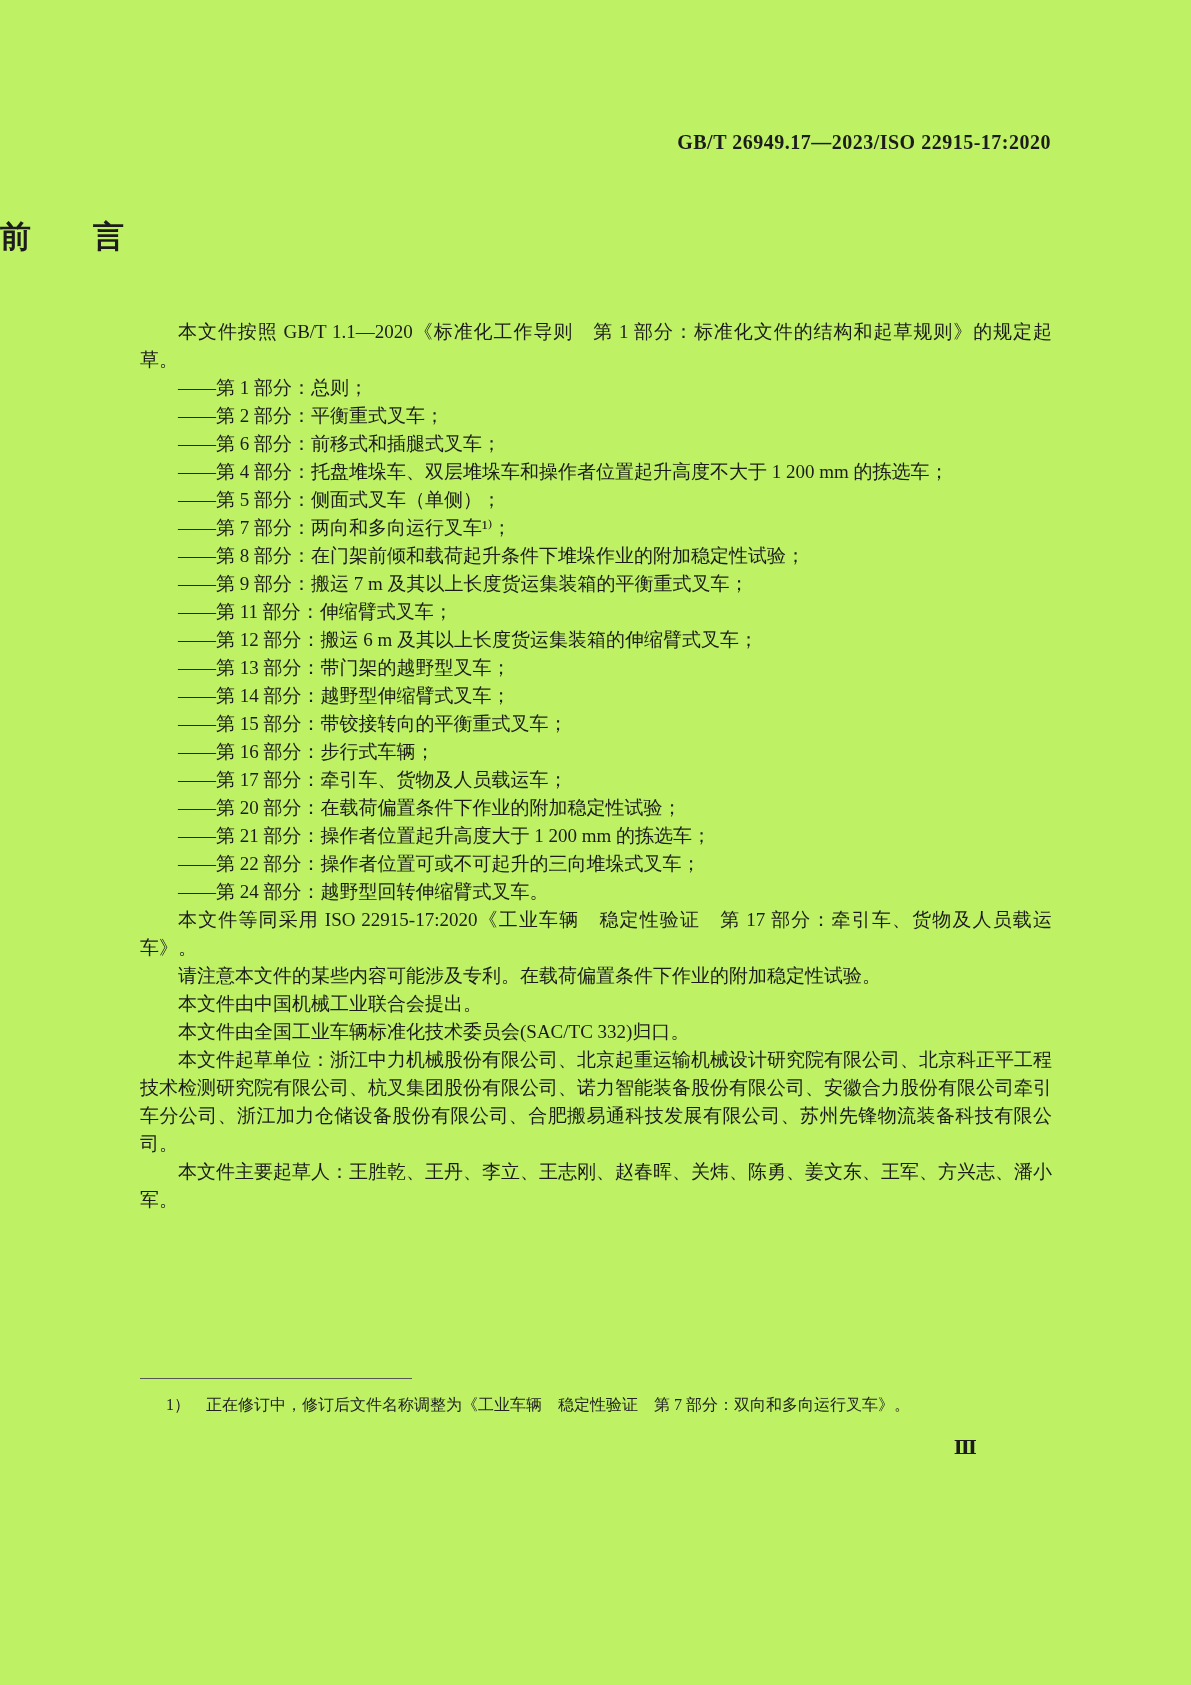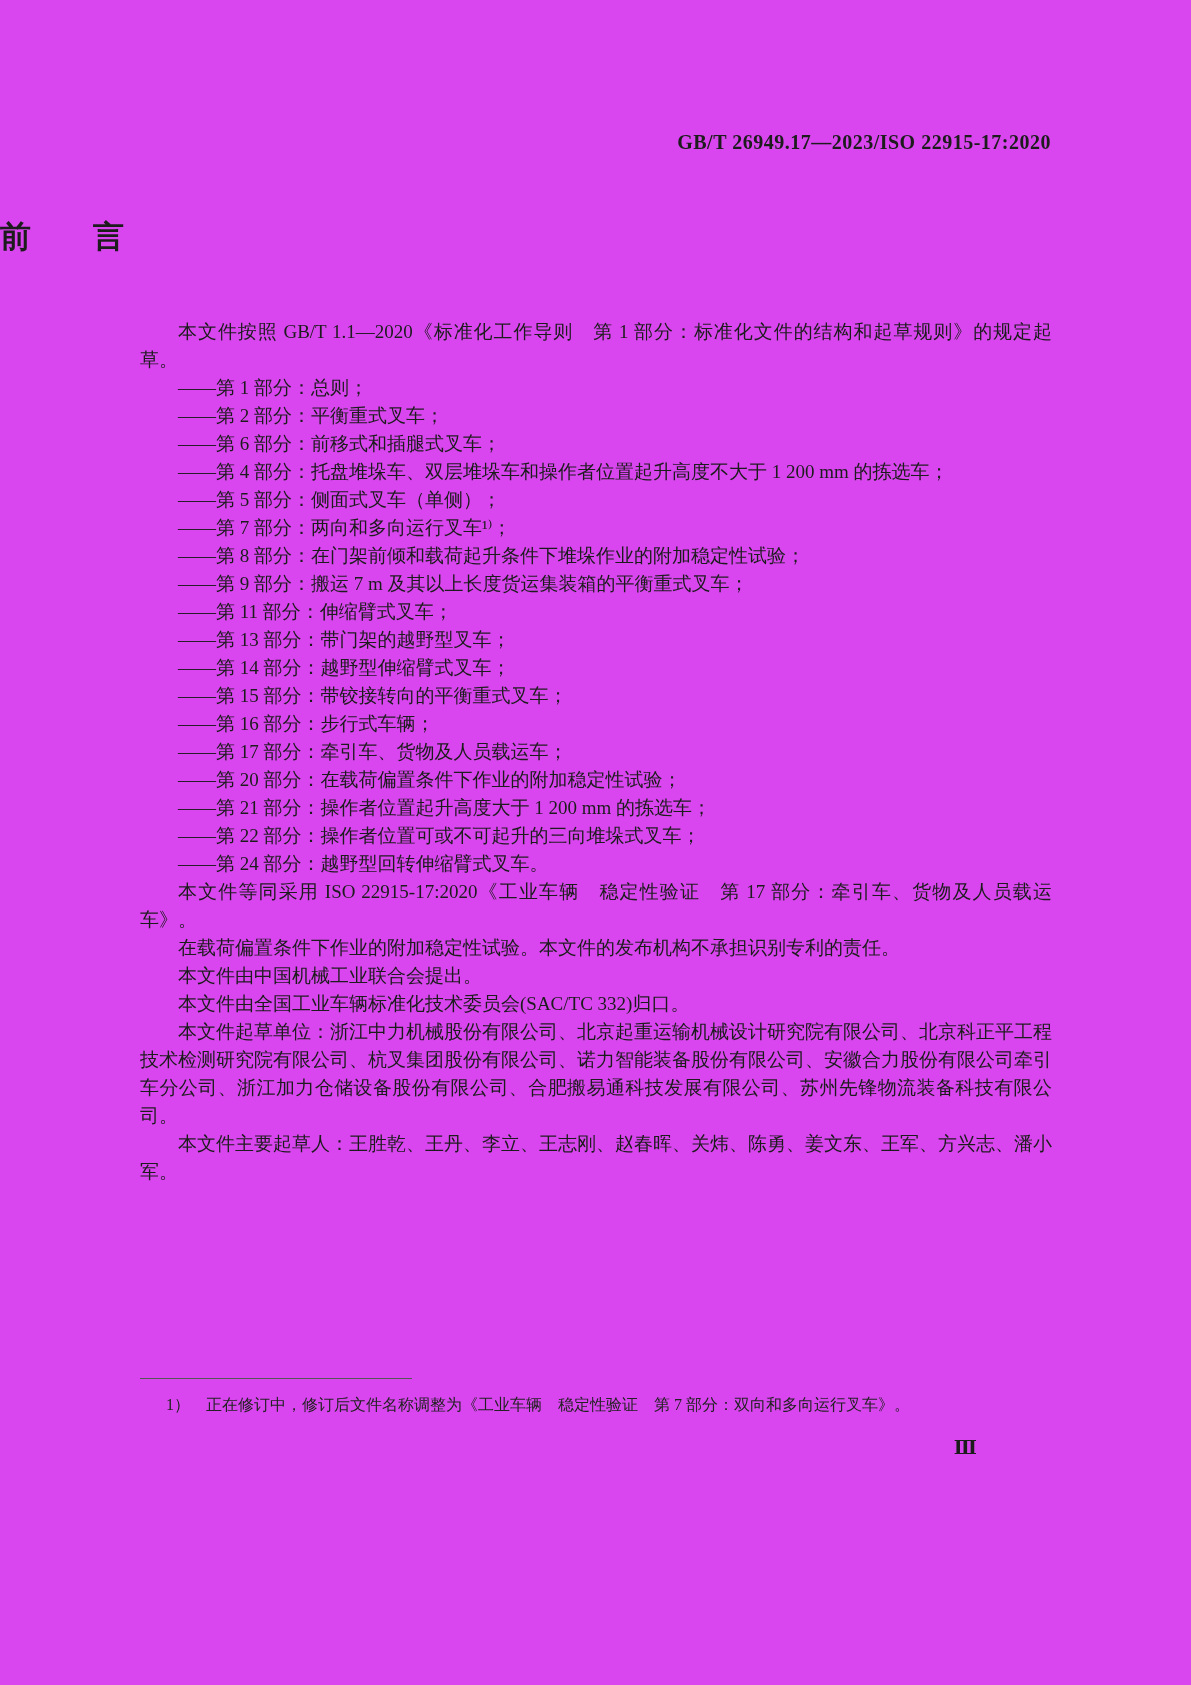--- a/index.html
+++ b/index.html
@@ -2,21 +2,21 @@
 <html><head>
 <meta charset="utf-8">
 <style>
   * { box-sizing: border-box; }
   html, body { margin: 0; padding: 0; background: #e8e8e8; }
   .page {
     position: relative;
     width: 1191px;
     height: 1685px;
     margin: 0 auto;
-    background: #d946ef;
+    background: #bef264;
     font-family: "Liberation Serif", "DejaVu Serif", serif;
     color: #1c1c1c;
     overflow: hidden;
   }
   .doc-header {
     position: absolute;
     top: 131px;
     right: 140px;
     font-size: 20px;
     font-weight: bold;
@@ -88,33 +88,34 @@
     <div>
       <p>——第 1 部分：总则；</p>
       <p>——第 2 部分：平衡重式叉车；</p>
       <p>——第 6 部分：前移式和插腿式叉车；</p>
       <p>——第 4 部分：托盘堆垛车、双层堆垛车和操作者位置起升高度不大于 1 200 mm 的拣选车；</p>
       <p>——第 5 部分：侧面式叉车（单侧）；</p>
       <p>——第 7 部分：两向和多向运行叉车¹⁾；</p>
       <p>——第 8 部分：在门架前倾和载荷起升条件下堆垛作业的附加稳定性试验；</p>
       <p>——第 9 部分：搬运 7 m 及其以上长度货运集装箱的平衡重式叉车；</p>
       <p>——第 11 部分：伸缩臂式叉车；</p>
+      <p>——第 12 部分：搬运 6 m 及其以上长度货运集装箱的伸缩臂式叉车；</p>
       <p>——第 13 部分：带门架的越野型叉车；</p>
       <p>——第 14 部分：越野型伸缩臂式叉车；</p>
       <p>——第 15 部分：带铰接转向的平衡重式叉车；</p>
       <p>——第 16 部分：步行式车辆；</p>
       <p>——第 17 部分：牵引车、货物及人员载运车；</p>
       <p>——第 20 部分：在载荷偏置条件下作业的附加稳定性试验；</p>
       <p>——第 21 部分：操作者位置起升高度大于 1 200 mm 的拣选车；</p>
       <p>——第 22 部分：操作者位置可或不可起升的三向堆垛式叉车；</p>
       <p>——第 24 部分：越野型回转伸缩臂式叉车。</p>
     </div>
 
     <p>本文件等同采用 ISO 22915-17:2020《工业车辆　稳定性验证　第 17 部分：牵引车、货物及人员载运车》。</p>
-    <p>在载荷偏置条件下作业的附加稳定性试验。本文件的发布机构不承担识别专利的责任。</p>
+    <p>请注意本文件的某些内容可能涉及专利。在载荷偏置条件下作业的附加稳定性试验。</p>
     <p>本文件由中国机械工业联合会提出。</p>
     <p>本文件由全国工业车辆标准化技术委员会(SAC/TC 332)归口。</p>
     <p>本文件起草单位：浙江中力机械股份有限公司、北京起重运输机械设计研究院有限公司、北京科正平工程技术检测研究院有限公司、杭叉集团股份有限公司、诺力智能装备股份有限公司、安徽合力股份有限公司牵引车分公司、浙江加力仓储设备股份有限公司、合肥搬易通科技发展有限公司、苏州先锋物流装备科技有限公司。</p>
     <p class="spaced">本文件主要起草人：王胜乾、王丹、李立、王志刚、赵春晖、关炜、陈勇、姜文东、王军、方兴志、潘小军。</p>
   </div>
 
   <div class="footnote-area">
     <hr class="footnote-rule">
     <p class="footnote-text">1）　正在修订中，修订后文件名称调整为《工业车辆　稳定性验证　第 7 部分：双向和多向运行叉车》。</p>
   </div>

